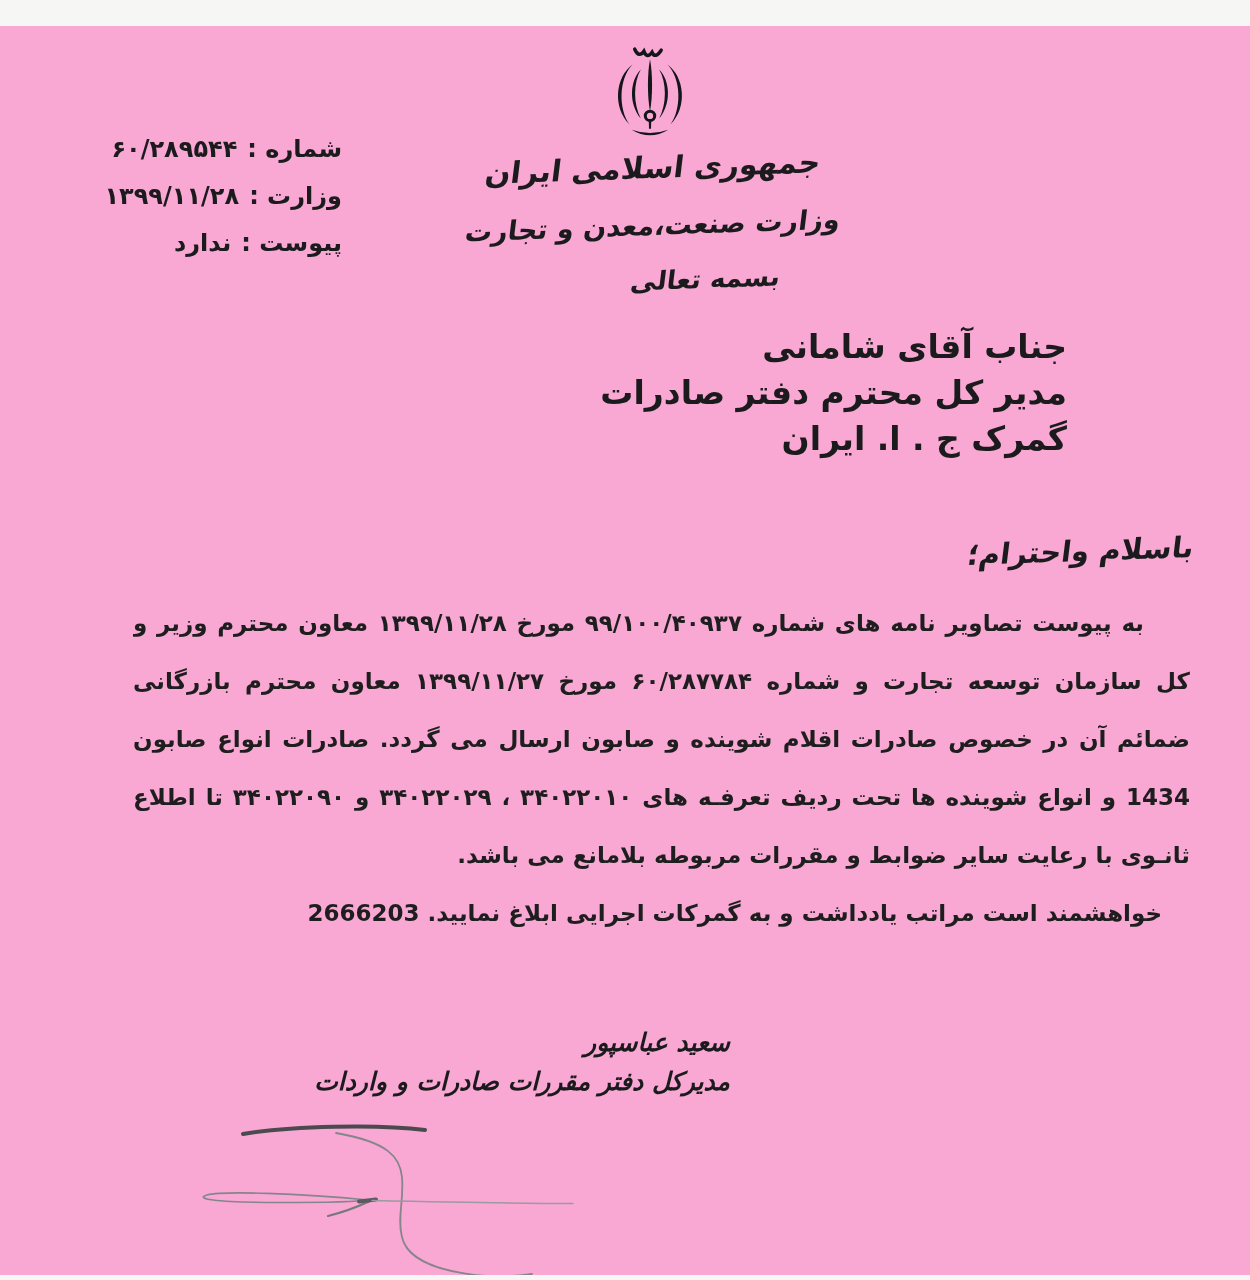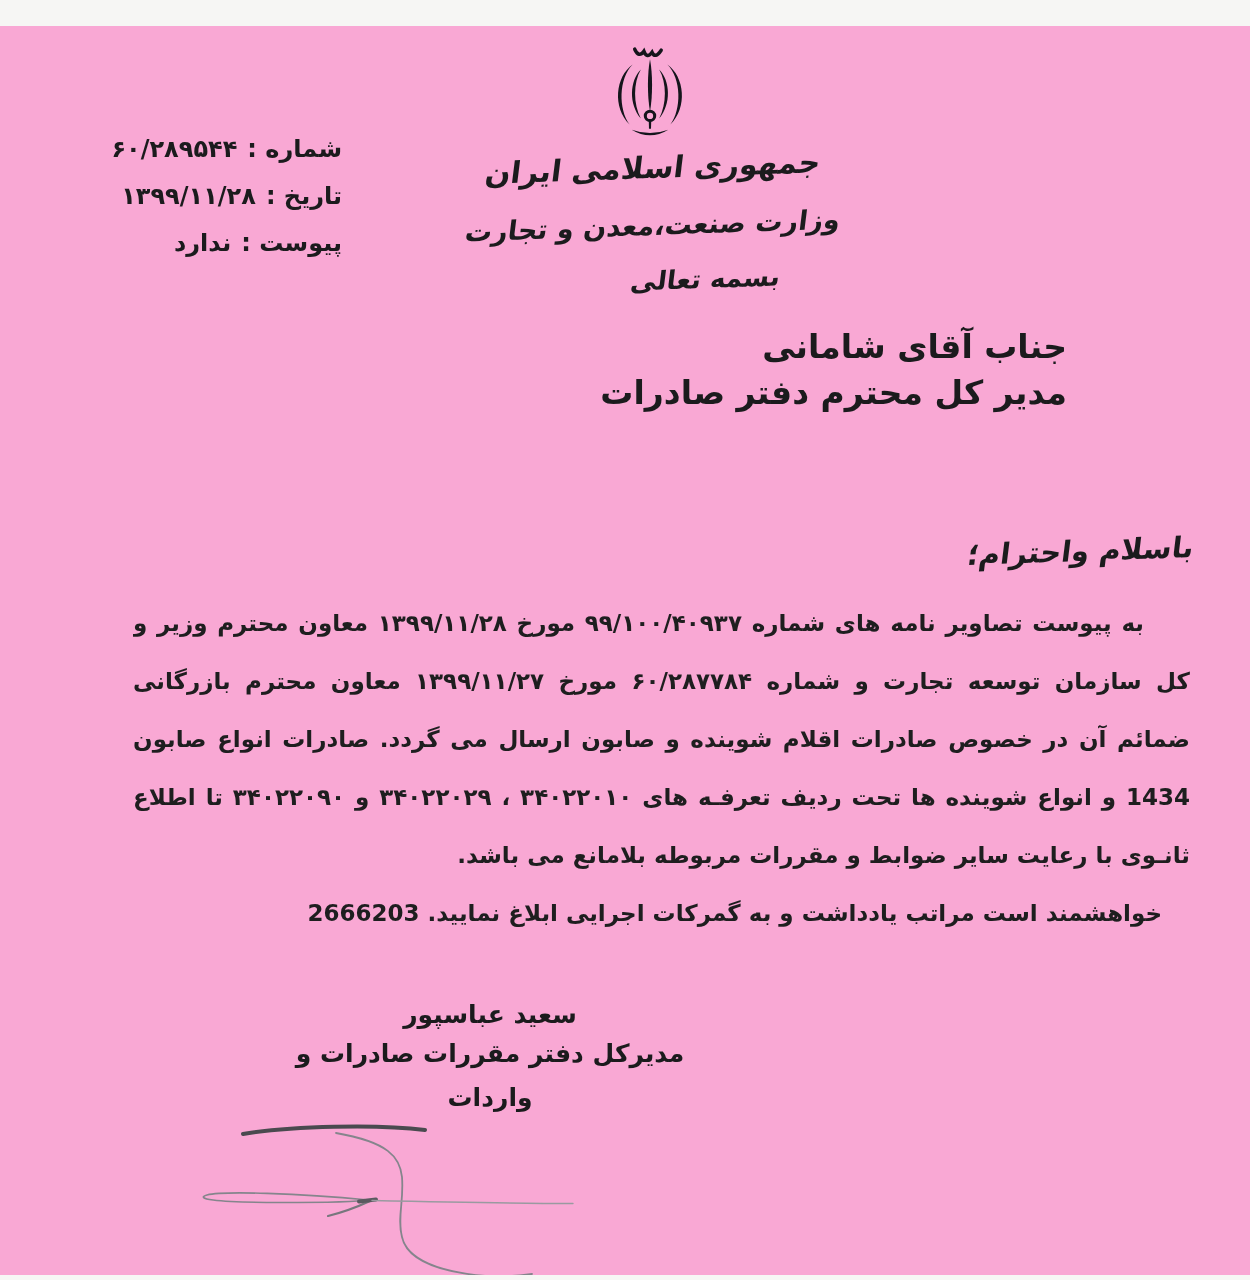--- a/index.html
+++ b/index.html
@@ -29,38 +29,38 @@
   .salutation{position:absolute;top:534px;right:57px;font-size:29px;}
 
   
   .body-block{position:absolute;left:133px;top:594px;width:1057px;font-weight:700;font-size:23px;color:#1e1e1f;}
   .bline{height:58px;line-height:58px;overflow:hidden;text-align:justify;text-align-last:justify;}
   .bline.first{text-indent:46px;}
   .bline.short{text-align:right;text-align-last:right;}
   .bline.closing{text-align:right;text-align-last:right;text-indent:28px;}
 
   
-  .sig-block{position:absolute;left:250px;top:998px;width:480px;text-align:center;font-weight:700;}
+  .sig-block{position:absolute;left:250px;top:1026px;width:480px;font-weight:700;font-style:italic;}
   .sig-name{font-size:25px;line-height:34px;}
   .sig-title{font-size:25px;line-height:44px;}
   .sig-scribble{position:absolute;left:140px;top:1113px;width:612px;height:167px;}
 </style>
 </head>
 <body>
 
 <div class="page">
 
   <div class="scan-strip-top"></div>
 
   <div class="hdr">
     <div class="hf">
       <span class="lbl">شماره :</span><span>۶۰/۲۸۹۵۴۴</span>
     </div>
     <div class="hf">
-      <span class="lbl">تاریخ :</span><span>۱۳۹۹/۱۱/۲۸</span>
+      <span class="lbl">وزارت :</span><span>۱۳۹۹/۱۱/۲۸</span>
     </div>
     <div class="hf">
       <span class="lbl">پیوست :</span><span>ندارد</span>
     </div>
   </div>
 
   <svg class="emblem" viewBox="0 0 100 104" aria-hidden="true">
     <g fill="#15151c" stroke="none">
 
       <path d="M35 9 Q39 18 44 11 Q47 19 52 12 Q55 19 61 10" fill="none" stroke="#15151c" stroke-width="3.4" stroke-linecap="round"></path>
@@ -79,20 +79,21 @@
     </g>
   </svg>
 
   <div class="country"><span class="cal">جمهوری اسلامی ایران</span></div>
   <div class="ministry"><span class="cal">وزارت صنعت،معدن و تجارت</span></div>
   <div class="basmala"><span class="cal">بسمه تعالی</span></div>
 
   <div class="recipient">
     <div>جناب آقای شامانی</div>
     <div>مدیر کل محترم دفتر صادرات</div>
+    <div>گمرک ج . ا. ایران</div>
   </div>
 
   <div class="salutation"><span class="cal">باسلام واحترام؛</span></div>
 
   <div class="body-block">
     <div class="bline first">به پیوست تصاویر نامه های شماره ۹۹/۱۰۰/۴۰۹۳۷ مورخ ۱۳۹۹/۱۱/۲۸ معاون محترم وزیر و رییس</div>
     <div class="bline">کل سازمان توسعه تجارت و شماره ۶۰/۲۸۷۷۸۴ مورخ ۱۳۹۹/۱۱/۲۷ معاون محترم بازرگانی داخلی و</div>
     <div class="bline">ضمائم آن در خصوص صادرات اقلام شوینده و صابون ارسال می گردد. صادرات انواع صابون ذیل تعرفه</div>
     <div class="bline">1434 و انواع شوینده ها تحت ردیف تعرفـه های ۳۴۰۲۲۰۱۰ ، ۳۴۰۲۲۰۲۹ و ۳۴۰۲۲۰۹۰ تا اطلاع</div>
     <div class="bline short">ثانـوی با رعایت سایر ضوابط و مقررات مربوطه بلامانع می باشد.</div>

